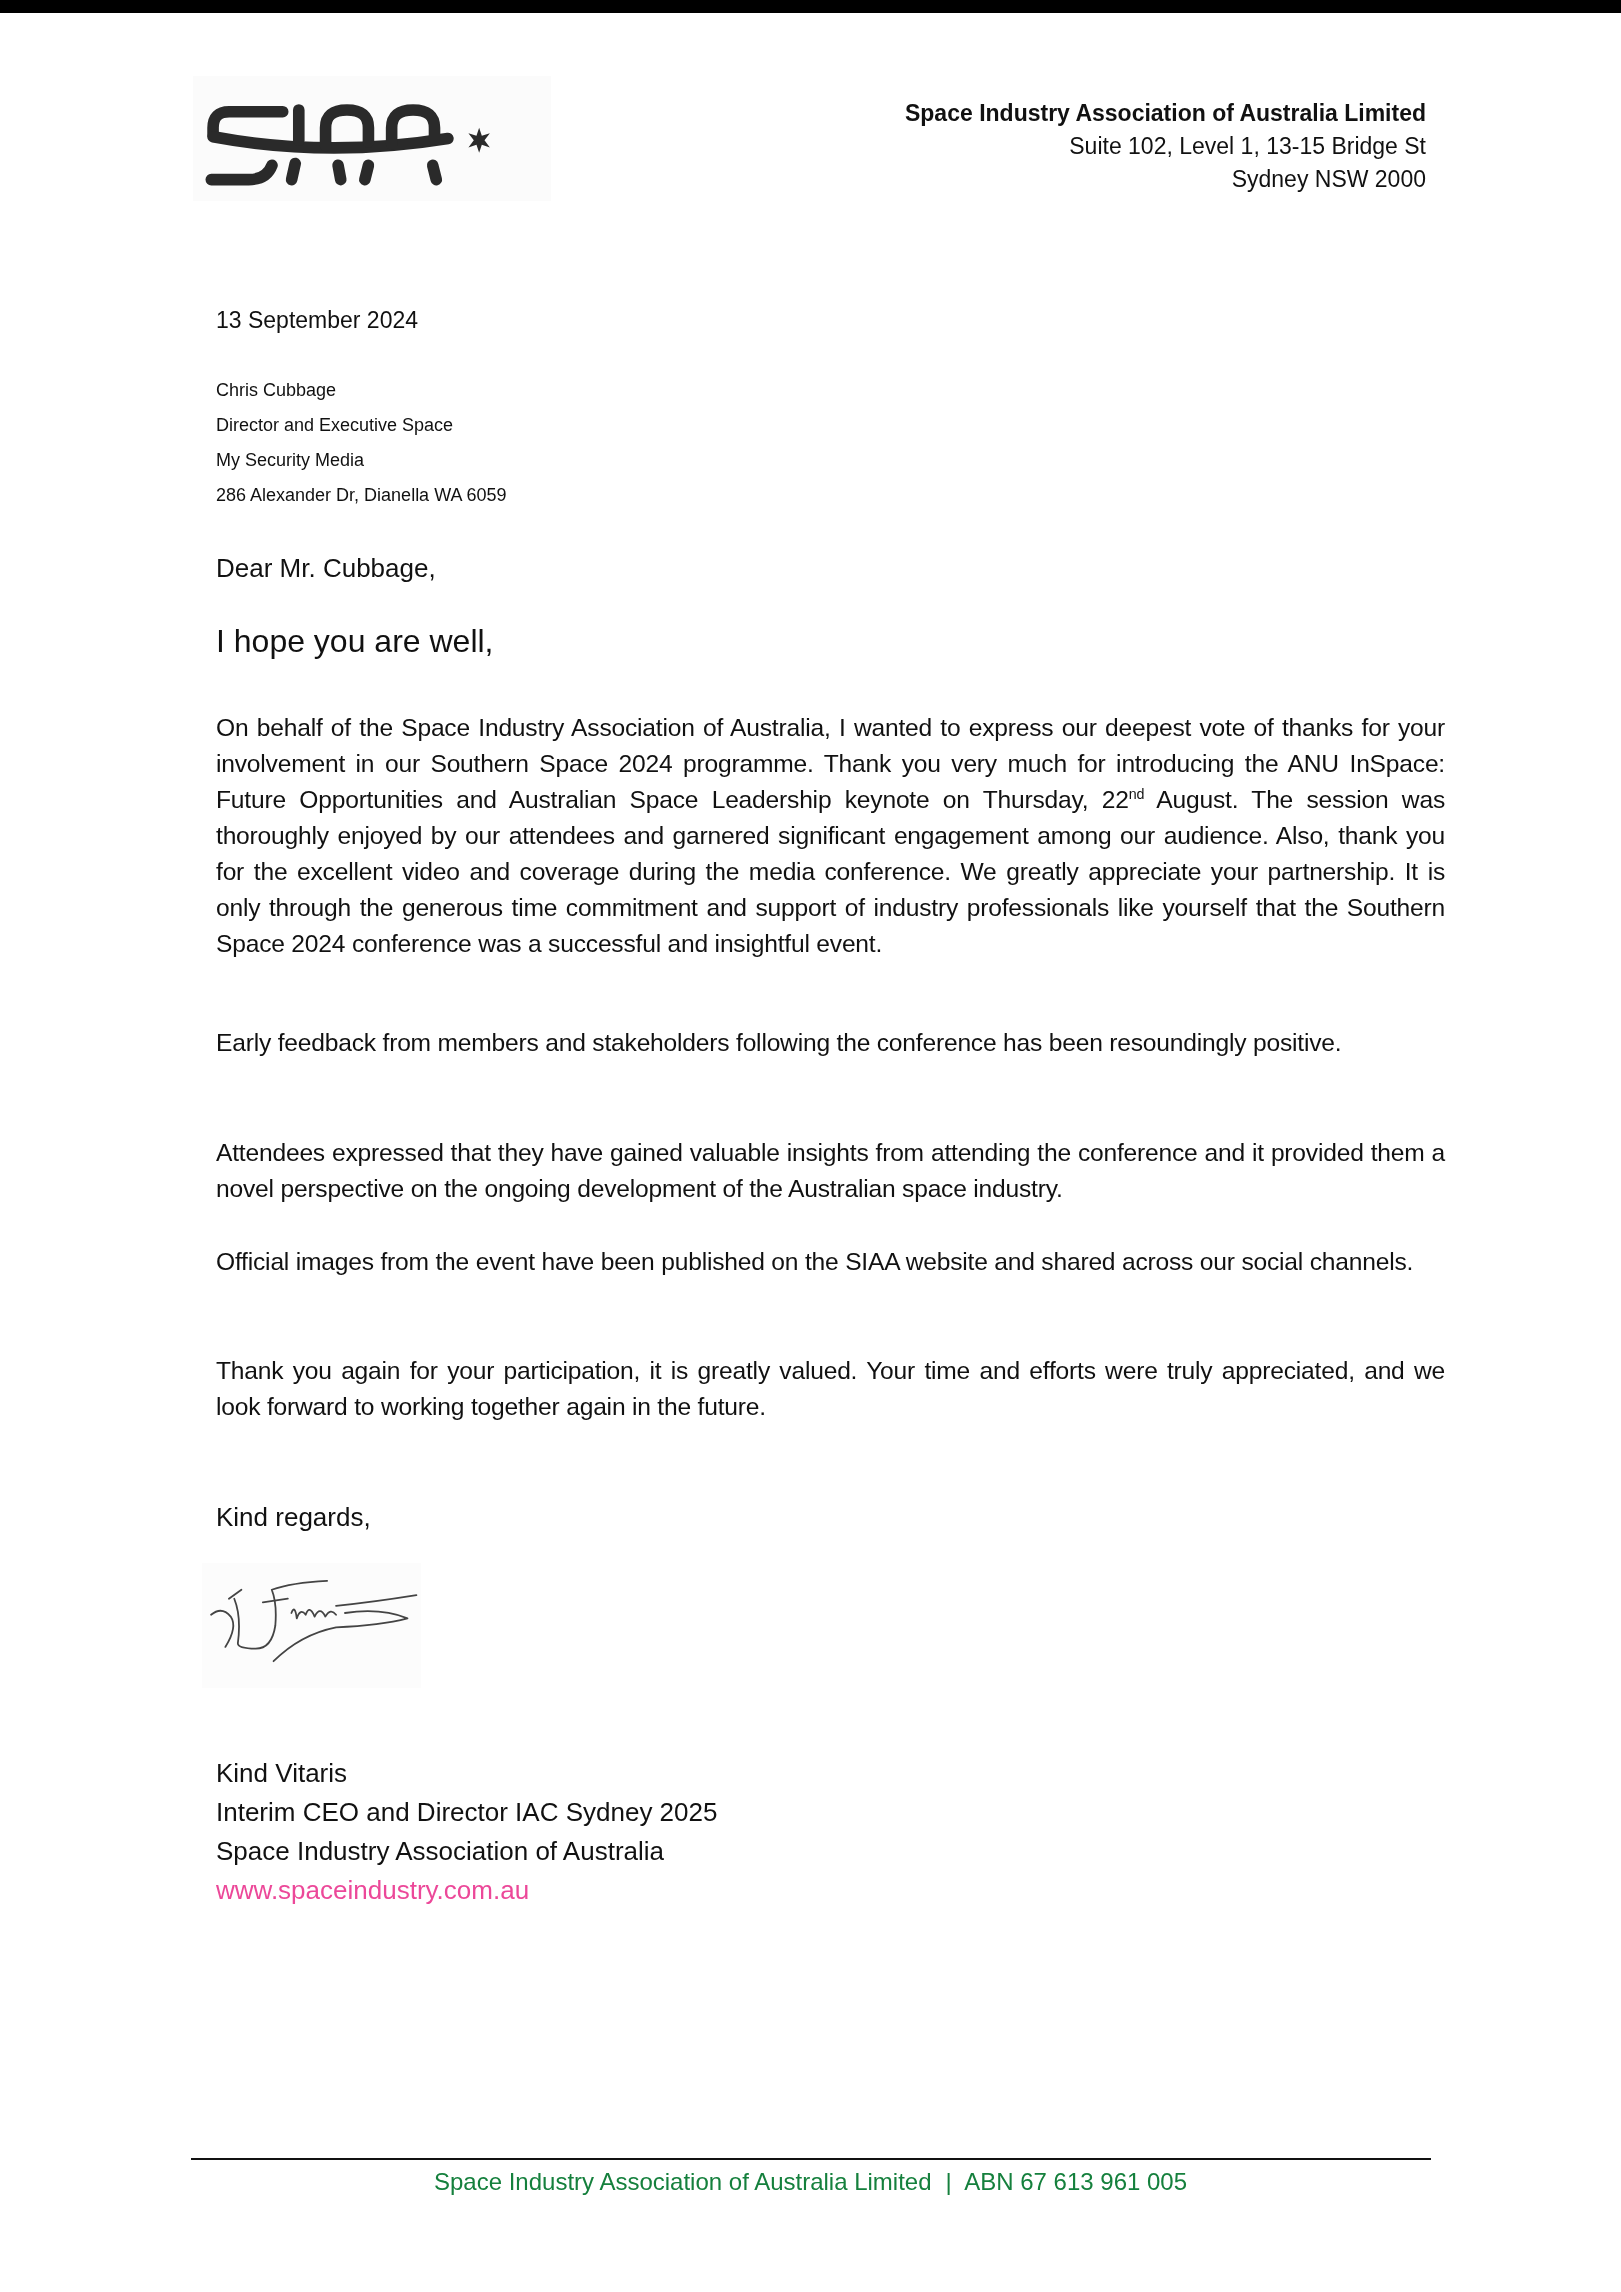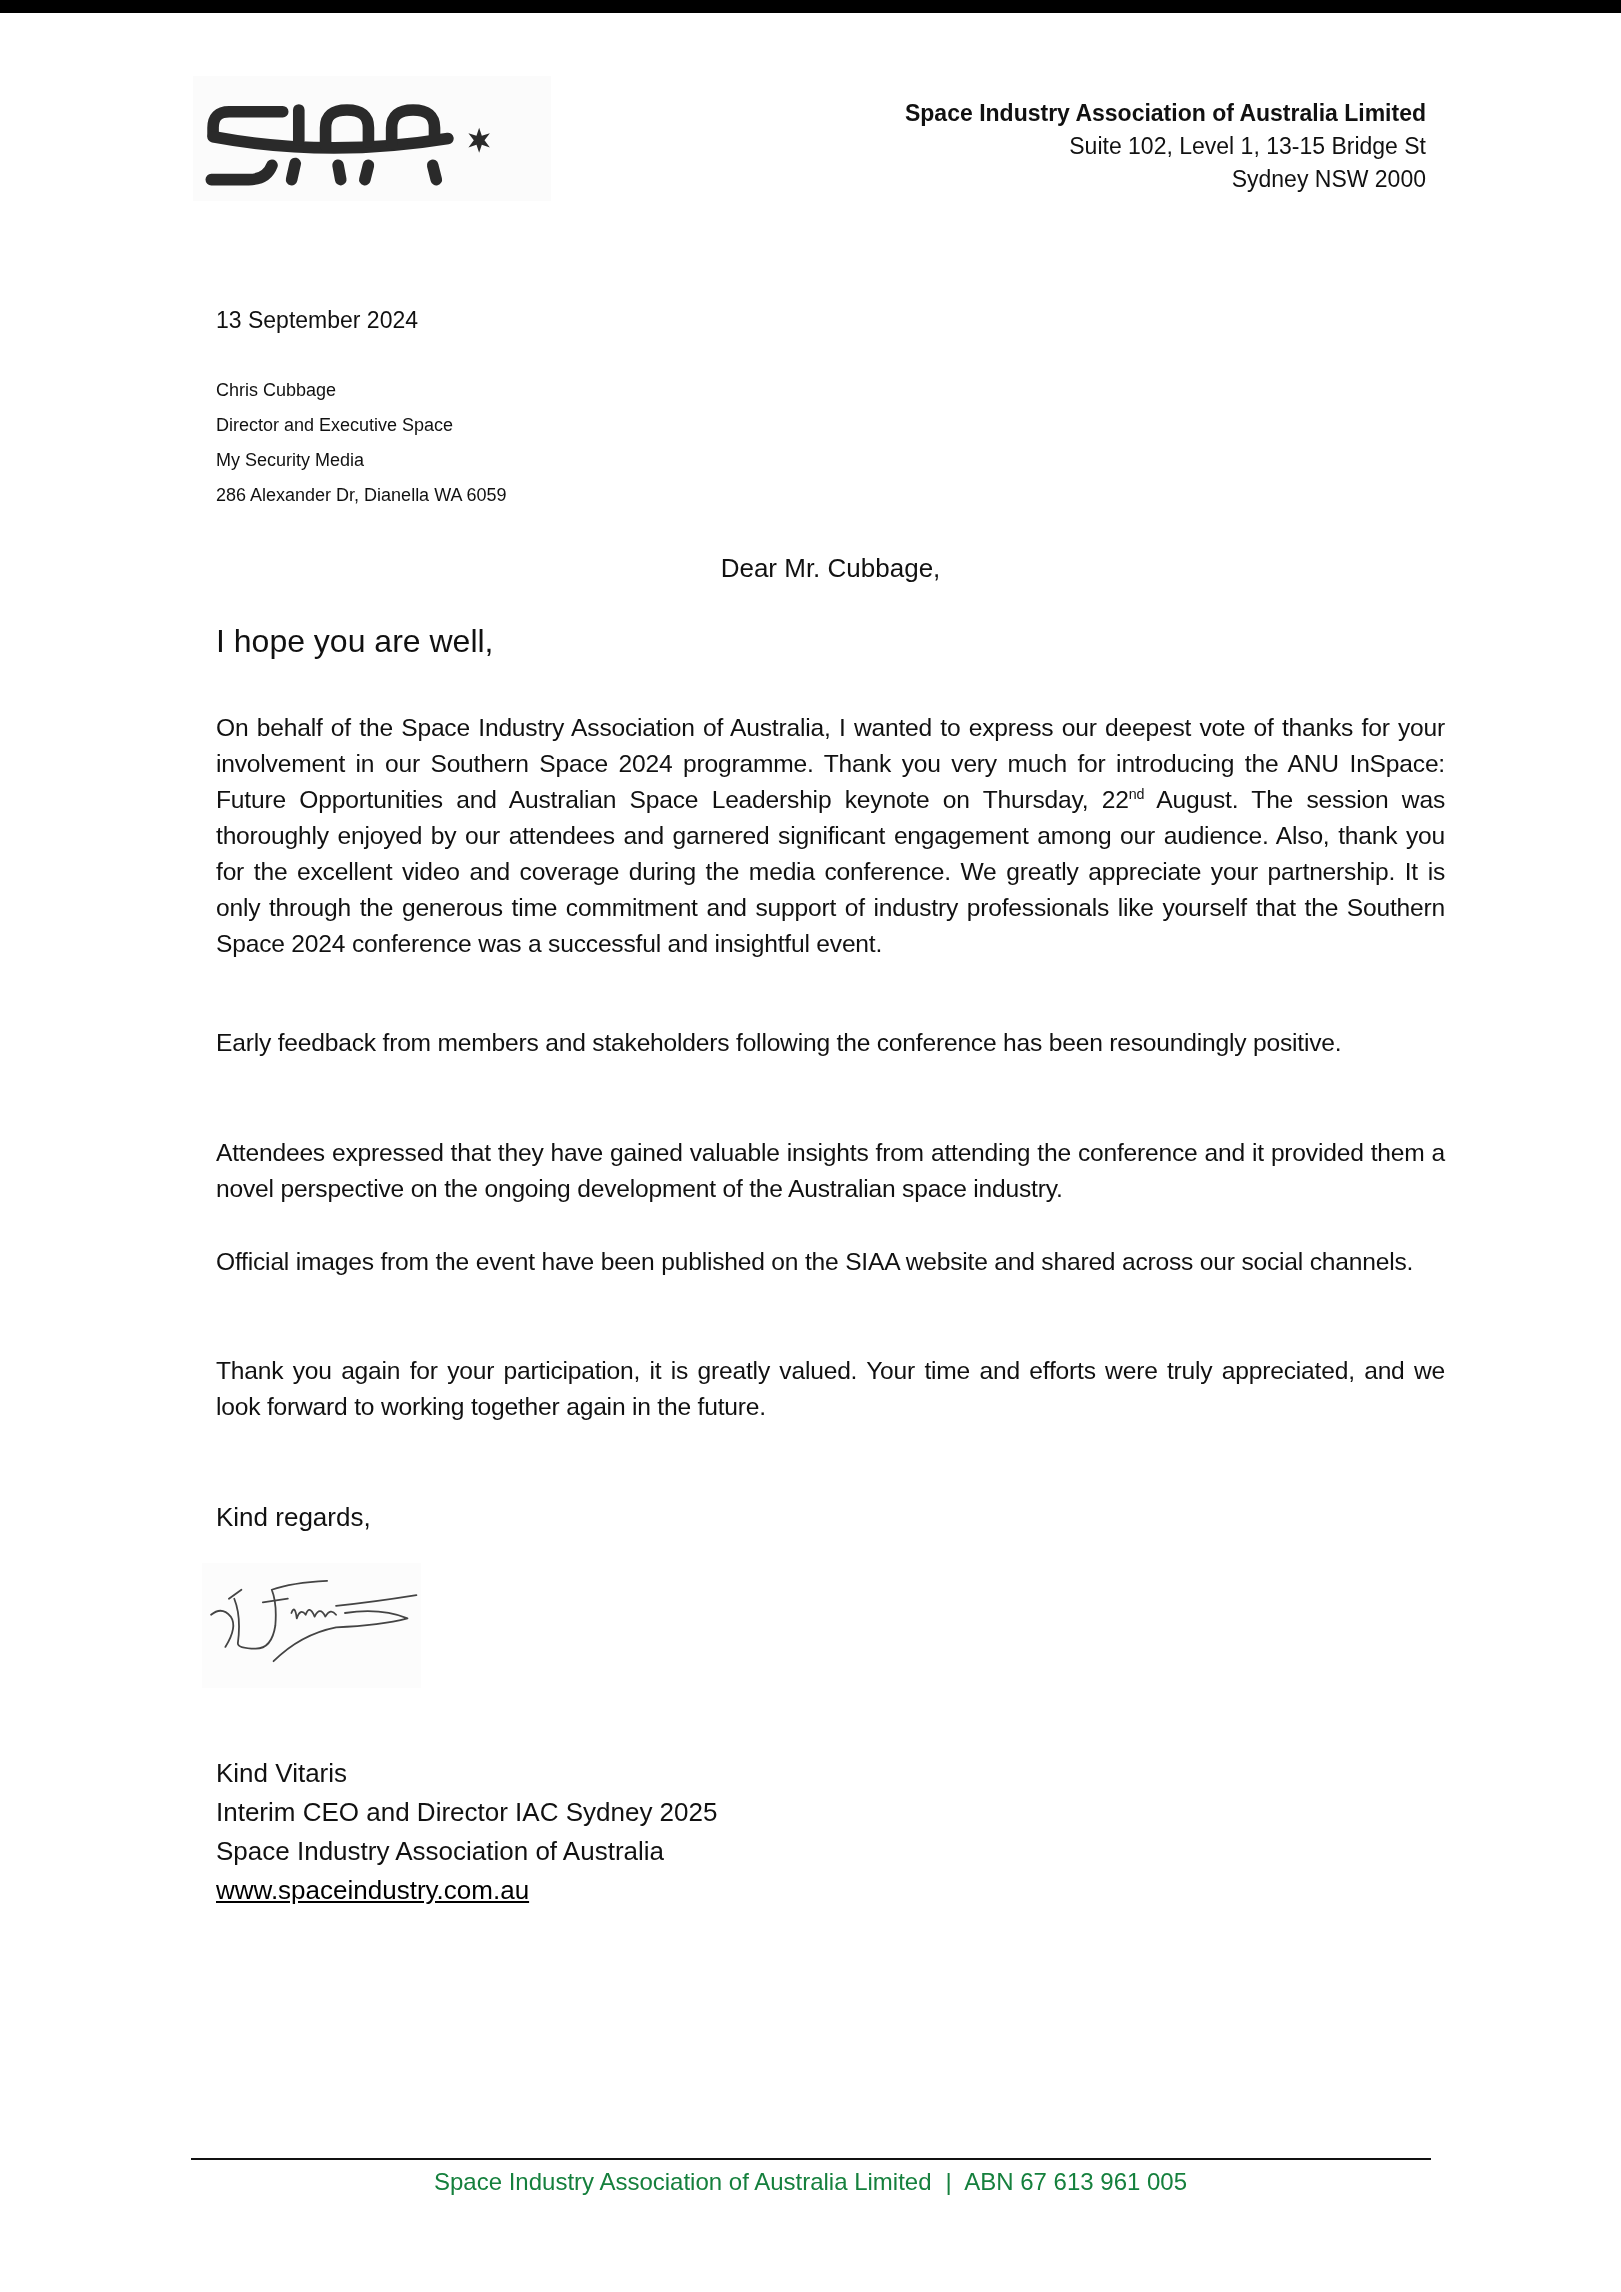--- a/index.html
+++ b/index.html
@@ -27,36 +27,36 @@
       font-size: 23px; line-height: 33px;
       color: #111;
     }
     .letterhead .org { font-weight: bold; }
     .text-block {
       position: absolute; left: 196px; width: 1229px;
       font-size: 24px; line-height: 36px; color: #111; margin-left: 20px;
     }
     .date { top: 302px; font-size: 23px; }
     .recipient { top: 373px; font-size: 18px; line-height: 35px; }
-    .salutation { top: 550px; font-size: 26px; text-align: center; }
+    .salutation { top: 550px; font-size: 26px; }
     .p1, .p2, .p3, .p4, .p5 { text-align: justify; font-size: 24.6px; line-height: 36px; letter-spacing: -0.2px; }
     .greeting { top: 623px; font-size: 32px; }
     .p1 { top: 710px; }
     .p2 { top: 1025px; }
     .p3 { top: 1135px; }
     .p4 { top: 1244px; }
     .p5 { top: 1353px; }
     .closing { top: 1499px; font-size: 26px; }
     sup { font-size: 14.3px; line-height: 0; vertical-align: 9px; }
     .signature {
       position: absolute; left: 202px; top: 1563px; width: 219px; height: 125px;
       background: #fcfcfc;
     }
     .sign-block { top: 1754px; font-size: 26px; line-height: 39px; }
-    .sign-block .website { color: #000000; text-decoration: underline; cursor: pointer; }
+    .sign-block .website { color: #ec4899; cursor: pointer; }
     .footer-rule {
       position: absolute; left: 191px; top: 2158px; width: 1240px; height: 1.8px;
       background: #111;
     }
     .footer {
       position: absolute; left: 0; width: 1621px; top: 2166px;
       text-align: center; font-size: 24px; line-height: 32px; color: #15803d;
     }
     .footer .sep { display: inline-block; margin: 0 7.2px; }
   </style>

